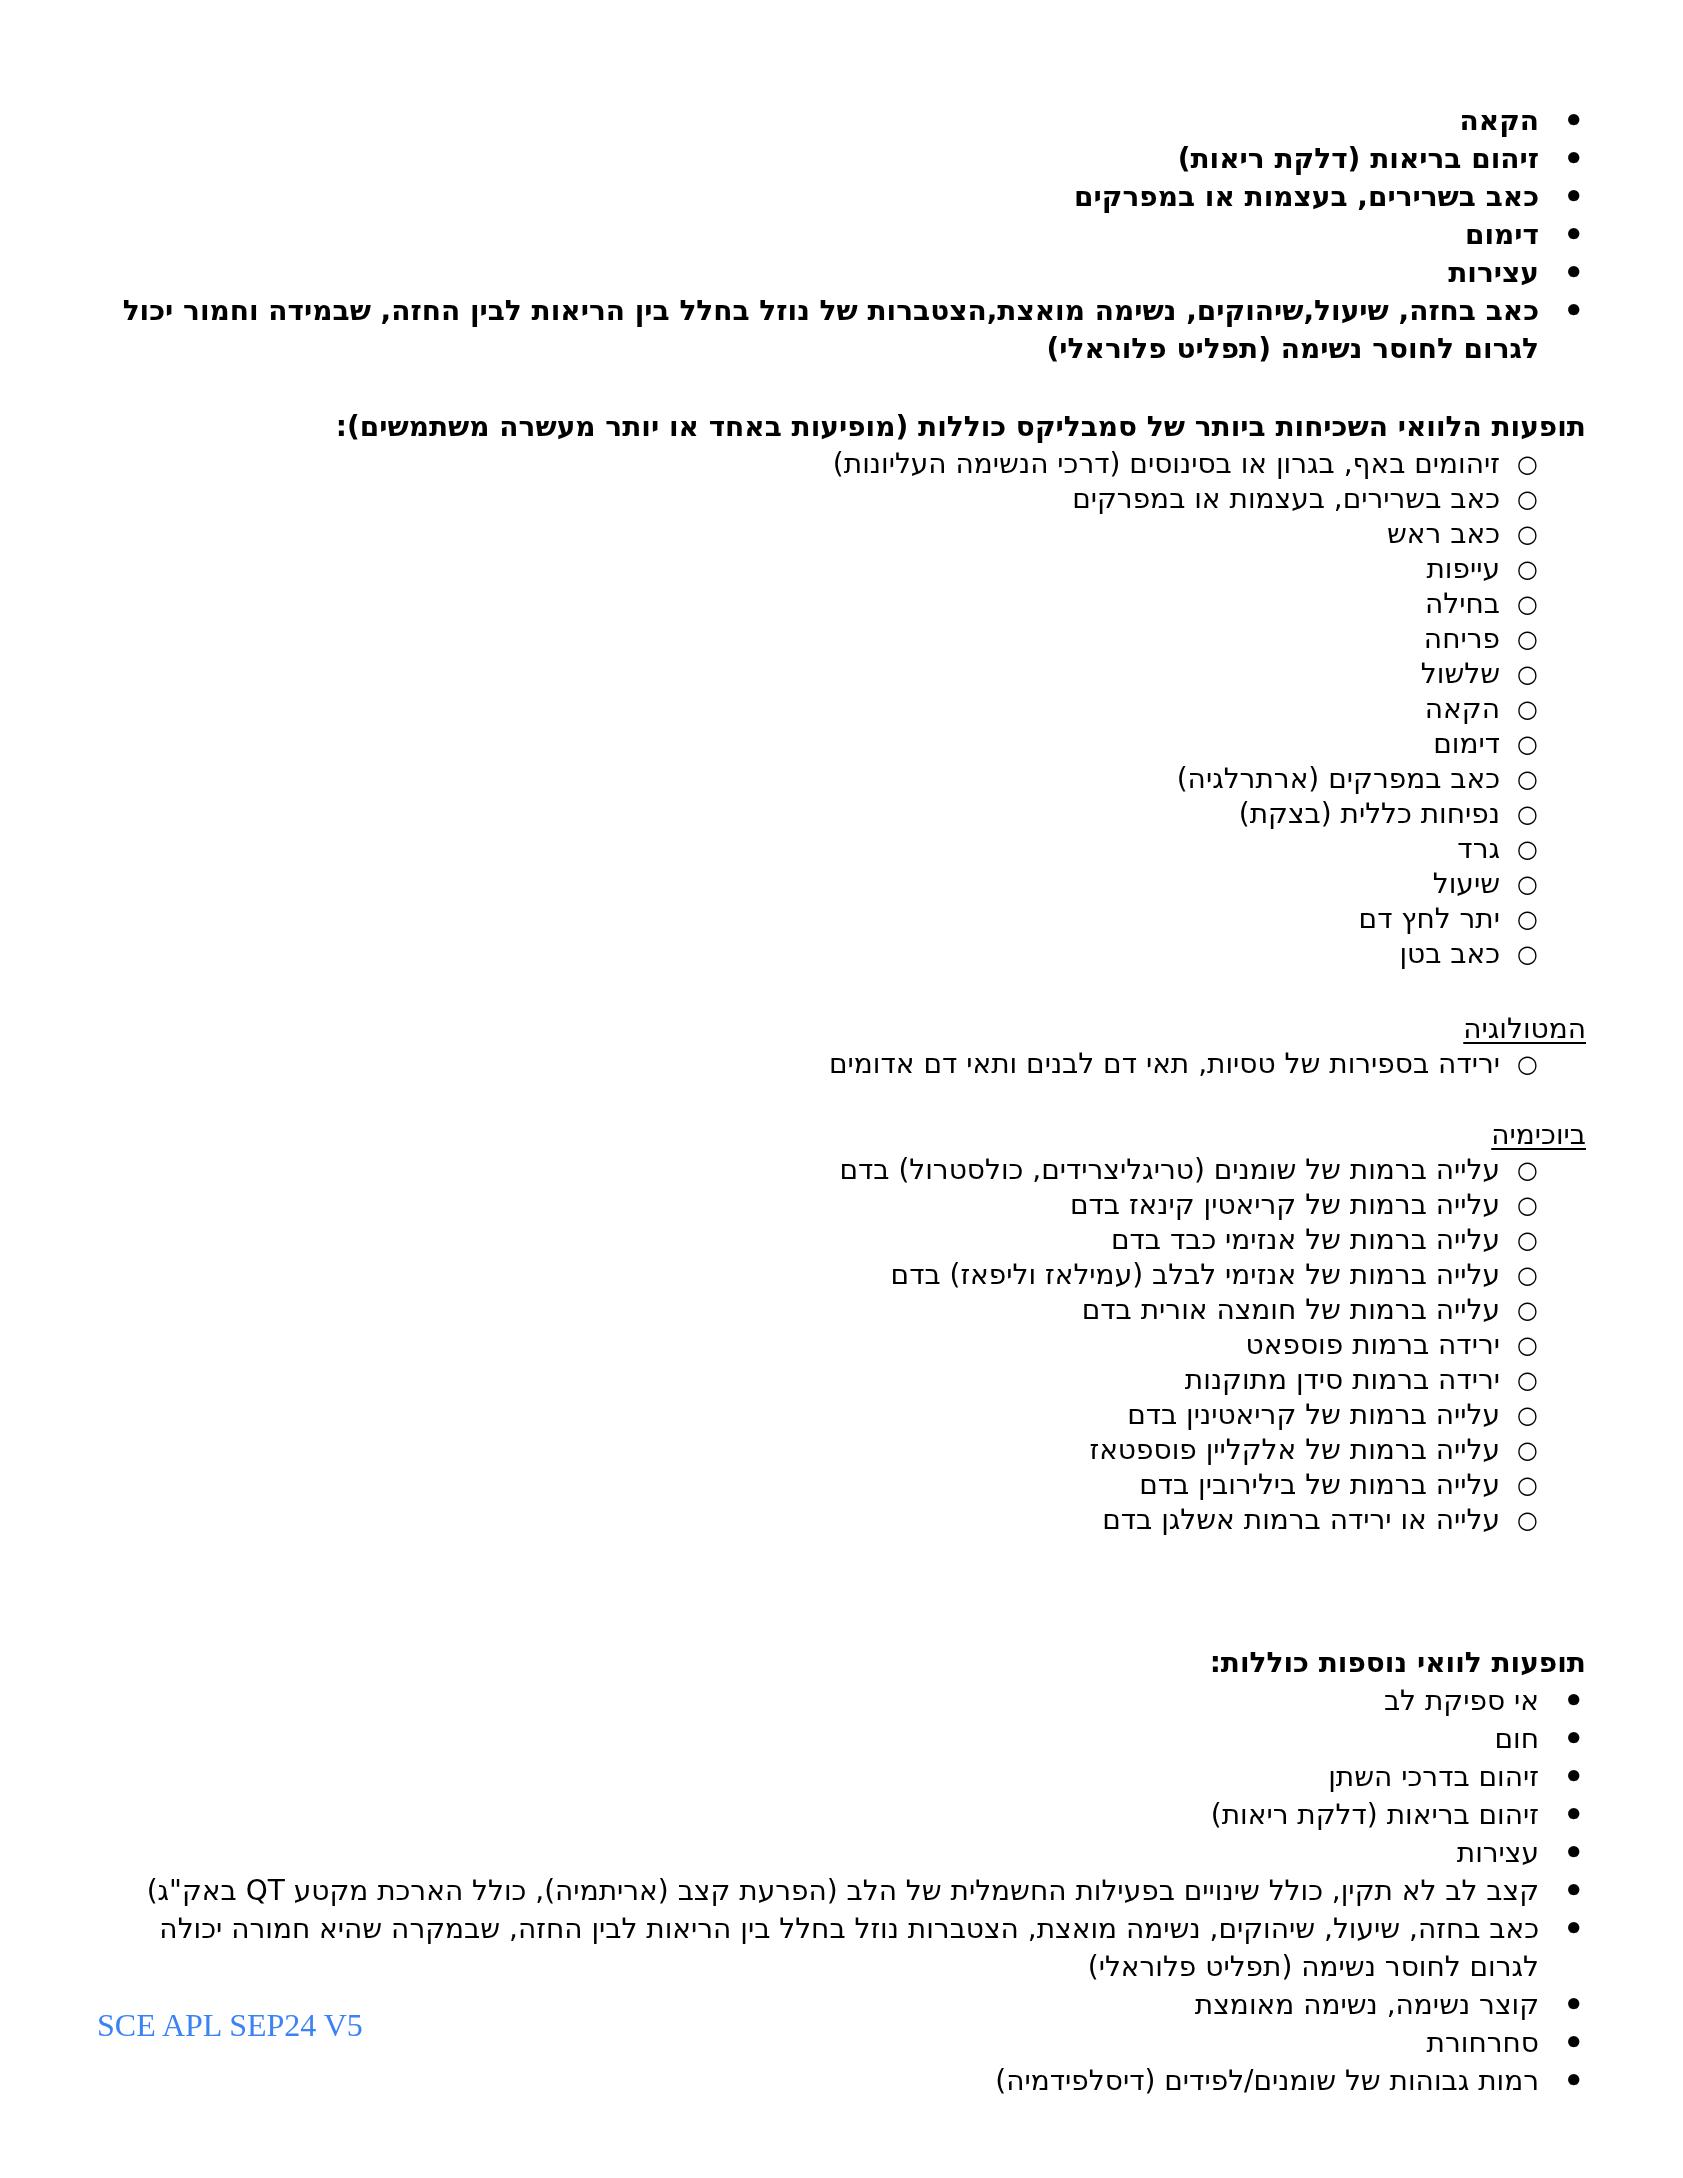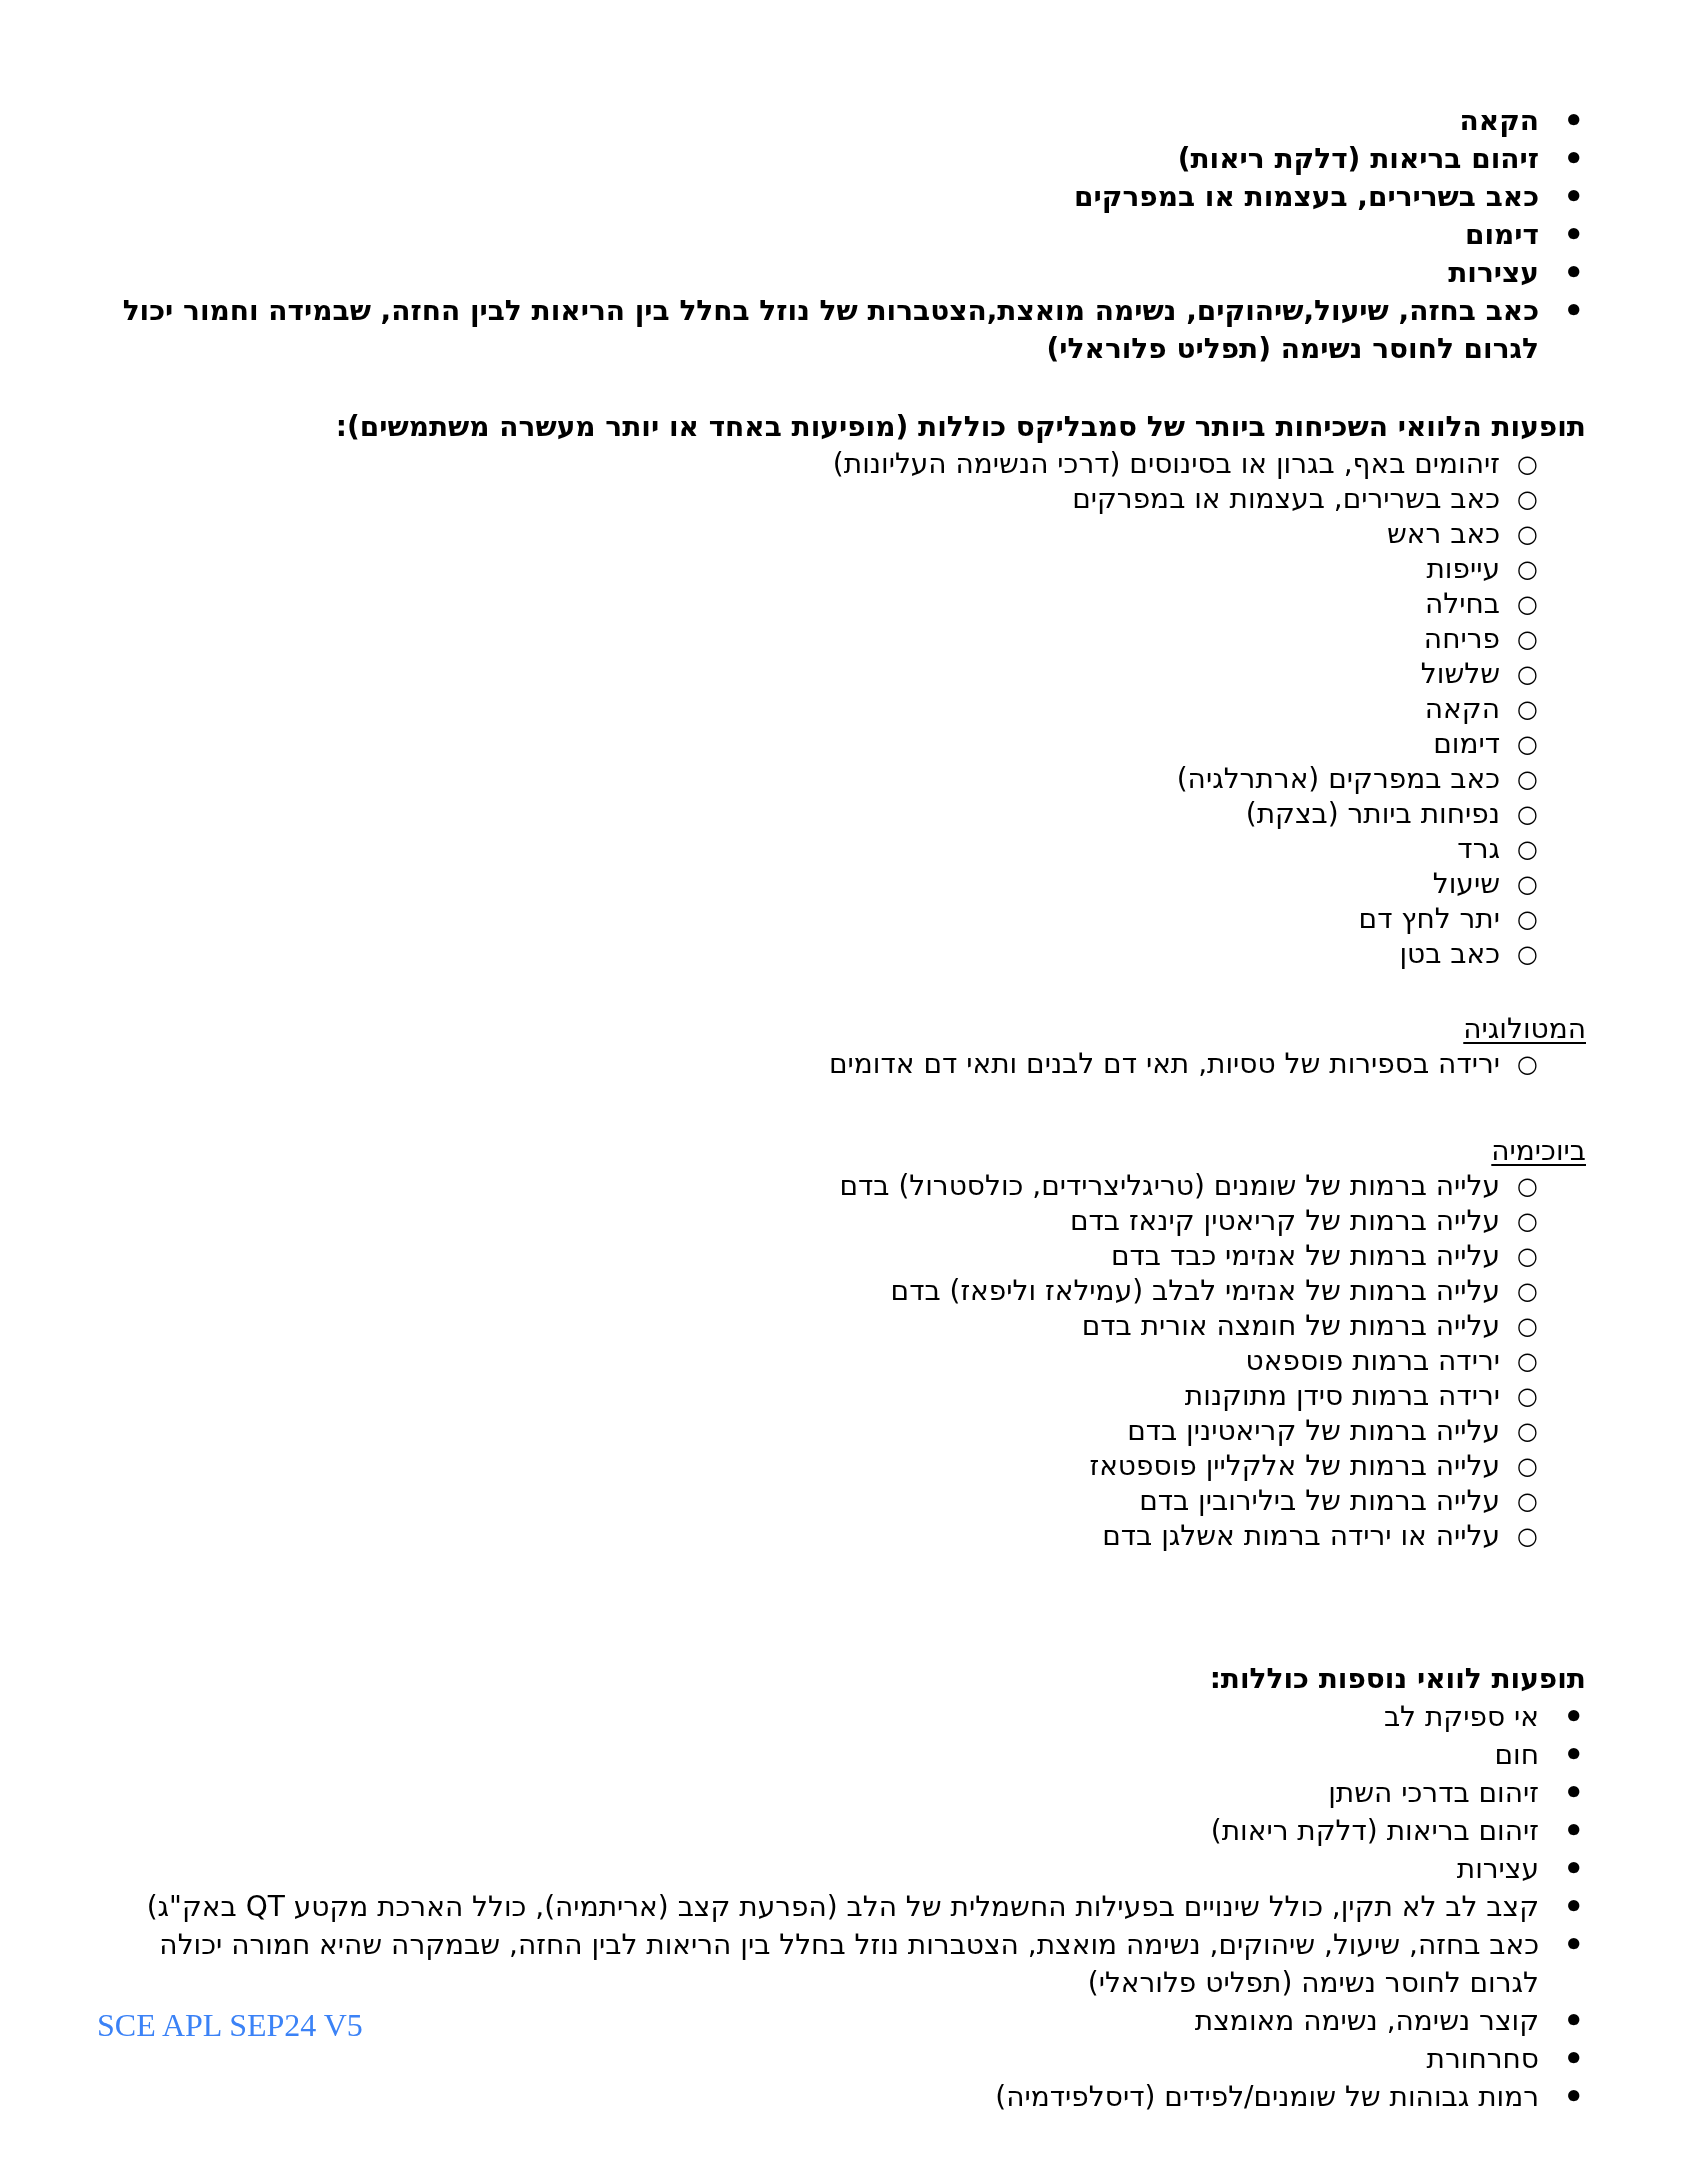--- a/index.html
+++ b/index.html
@@ -61,21 +61,21 @@
   }
   .heading.h-bold { font-weight: 700; }
   .heading.h-ul {
     text-decoration: underline;
     text-underline-offset: 4px;
     line-height: 35px;
   }
   .mt-common { margin-top: 40px; }
   .mt-list8  { margin-top: 8px; }
   .mt-hema   { margin-top: 40px; }
-  .mt-bio    { margin-top: 52px; }
+  .mt-bio    { margin-top: 36px; }
   .mt-add    { margin-top: 107px; }
   .footer {
     position: absolute;
     left: 97px;
     top: 2006px;
     direction: ltr;
     text-align: left;
     font-family: "Liberation Serif", "DejaVu Serif", serif;
     font-size: 32px;
     line-height: 38px;
@@ -102,21 +102,21 @@
       <li><span class="marker">○</span><span>זיהומים באף, בגרון או בסינוסים (דרכי הנשימה העליונות)</span></li>
       <li><span class="marker">○</span><span>כאב בשרירים, בעצמות או במפרקים</span></li>
       <li><span class="marker">○</span><span>כאב ראש</span></li>
       <li><span class="marker">○</span><span>עייפות</span></li>
       <li><span class="marker">○</span><span>בחילה</span></li>
       <li><span class="marker">○</span><span>פריחה</span></li>
       <li><span class="marker">○</span><span>שלשול</span></li>
       <li><span class="marker">○</span><span>הקאה</span></li>
       <li><span class="marker">○</span><span>דימום</span></li>
       <li><span class="marker">○</span><span>כאב במפרקים (ארתרלגיה)</span></li>
-      <li><span class="marker">○</span><span>נפיחות ביותר (בצקת)</span></li>
+      <li><span class="marker">○</span><span>נפיחות כללית (בצקת)</span></li>
       <li><span class="marker">○</span><span>גרד</span></li>
       <li><span class="marker">○</span><span>שיעול</span></li>
       <li><span class="marker">○</span><span>יתר לחץ דם</span></li>
       <li><span class="marker">○</span><span>כאב בטן</span></li>
     </ul>
 
   <div class="heading h-ul mt-hema">המטולוגיה</div>
 
   <ul class="list l2">
       <li><span class="marker">○</span><span>ירידה בספירות של טסיות, תאי דם לבנים ותאי דם אדומים</span></li>

